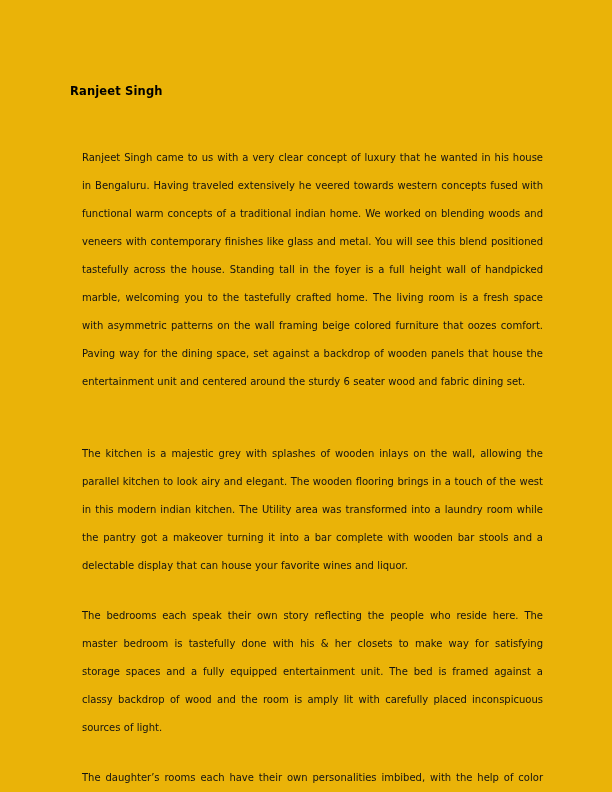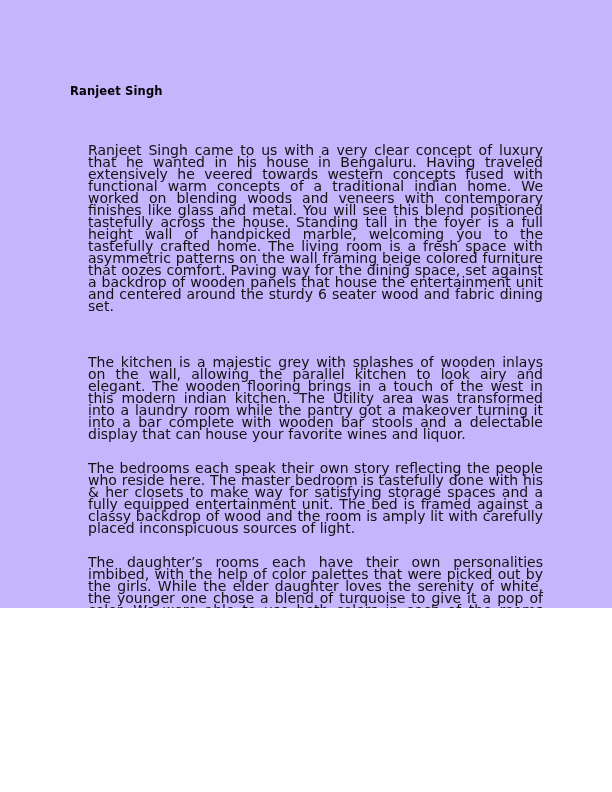--- a/index.html
+++ b/index.html
@@ -6,22 +6,22 @@
     margin: 0;
     padding: 0;
     background: #ffffff;
   }
   body {
     font-family: "DejaVu Sans", sans-serif;
   }
   .page {
     position: relative;
     width: 612px;
-    height: 608px;
-    background: #c4b5fd;
+    height: 792px;
+    background: #eab308;
     overflow: hidden;
     box-sizing: border-box;
   }
   .content {
     position: absolute;
     left: 70px;
     top: 80px;
     width: 473px;
   }
   .doc-title {
@@ -32,26 +32,26 @@
     line-height: 22px;
     letter-spacing: 0.15px;
     margin: 0;
     padding: 0;
   }
   .body-block {
     margin-top: 42px;
   }
   .para {
     font-family: "DejaVu Sans", sans-serif;
-    font-size: 14px;
+    font-size: 10px;
     color: #121212;
-    line-height: 12px;
+    line-height: 28px;
     text-align: justify;
     text-justify: inter-word;
-    margin: 0 0 22px 18px;
+    margin: 0 0 22px 12px;
     padding: 0;
     word-spacing: 0.2px;
   }
   .para.gap-large {
     margin-bottom: 44px;
   }
   .para:last-child {
     margin-bottom: 0;
   }
 </style>

